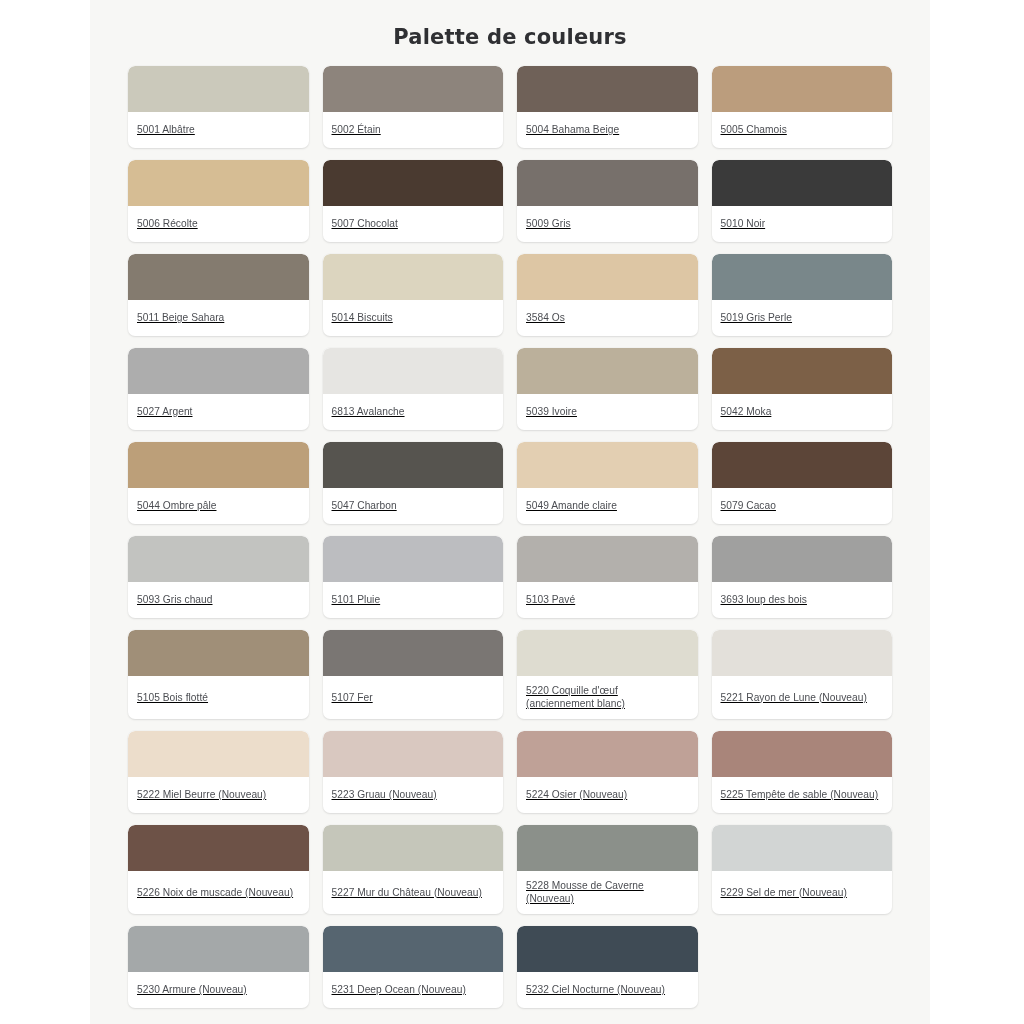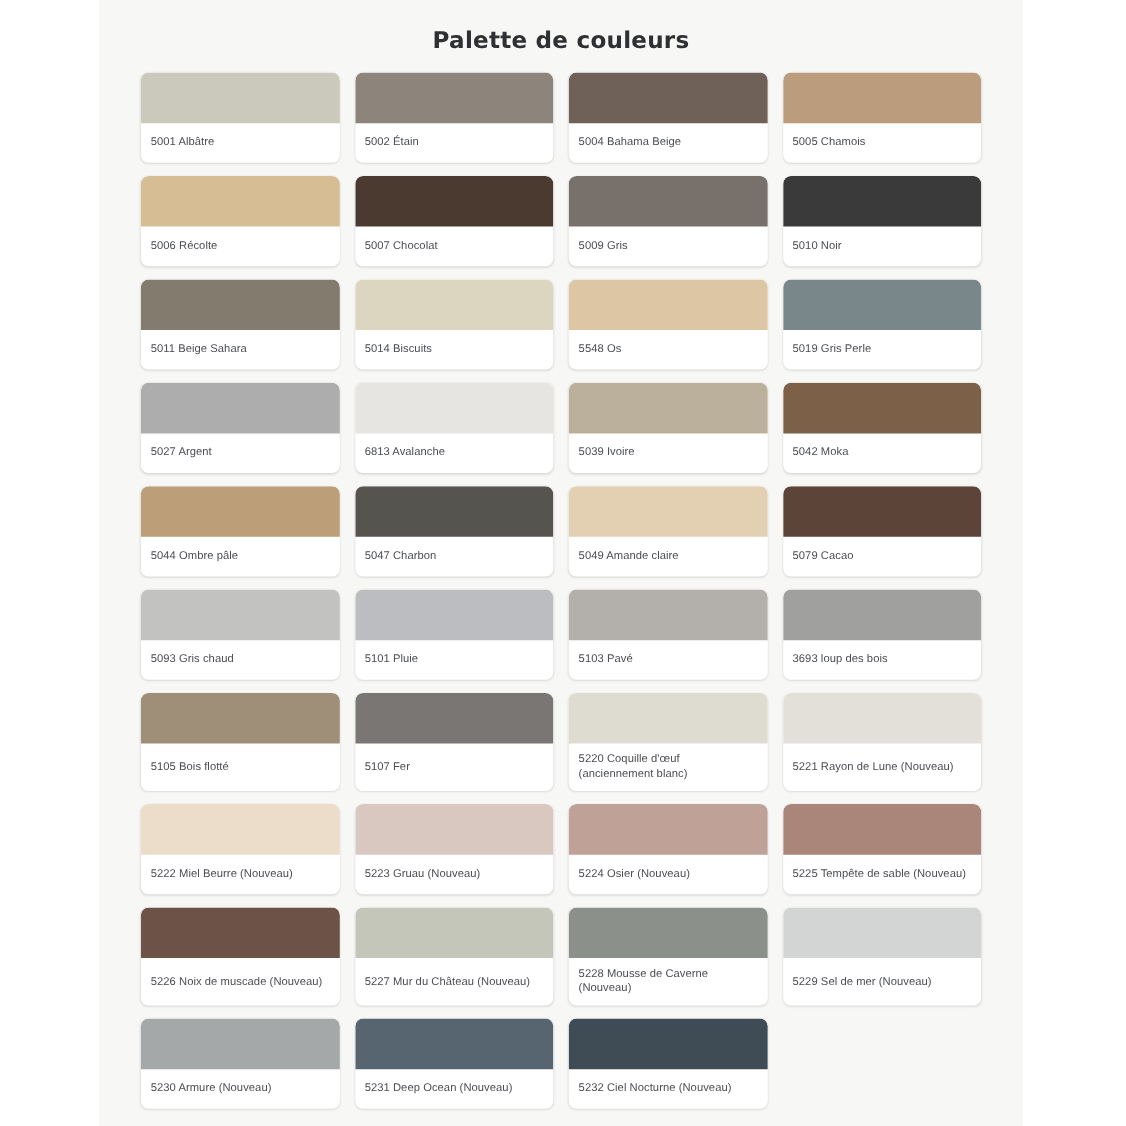--- a/index.html
+++ b/index.html
@@ -47,20 +47,21 @@
     letter-spacing: 0.2px;
     color: #2f3033;
     font-family: "DejaVu Sans", "Liberation Sans", sans-serif;
   }
 
   .grid {
     display: grid;
     grid-template-columns: repeat(4, 1fr);
     column-gap: 14px;
     row-gap: 12px;
+    text-decoration: underline;
   }
 
   .swatch-card {
     background: #ffffff;
     border-radius: 7px;
     box-shadow: 0 1px 2px rgba(20, 20, 20, 0.10),
                 0 0 0 1px rgba(0, 0, 0, 0.015);
     overflow: hidden;
     display: flex;
     flex-direction: column;
@@ -130,21 +131,21 @@
         <div class="swatch-card">
           <div class="swatch-chip" style="background-color: rgb(132, 123, 111);"></div>
           <div class="swatch-label">5011 Beige Sahara</div>
         </div>
         <div class="swatch-card">
           <div class="swatch-chip" style="background-color: rgb(220, 213, 191);"></div>
           <div class="swatch-label">5014 Biscuits</div>
         </div>
         <div class="swatch-card">
           <div class="swatch-chip" style="background-color: rgb(221, 198, 164);"></div>
-          <div class="swatch-label">5548 Os</div>
+          <div class="swatch-label">3584 Os</div>
         </div>
         <div class="swatch-card">
           <div class="swatch-chip" style="background-color: rgb(121, 135, 138);"></div>
           <div class="swatch-label">5019 Gris Perle</div>
         </div>
         <div class="swatch-card">
           <div class="swatch-chip" style="background-color: rgb(173, 173, 173);"></div>
           <div class="swatch-label">5027 Argent</div>
         </div>
         <div class="swatch-card">

